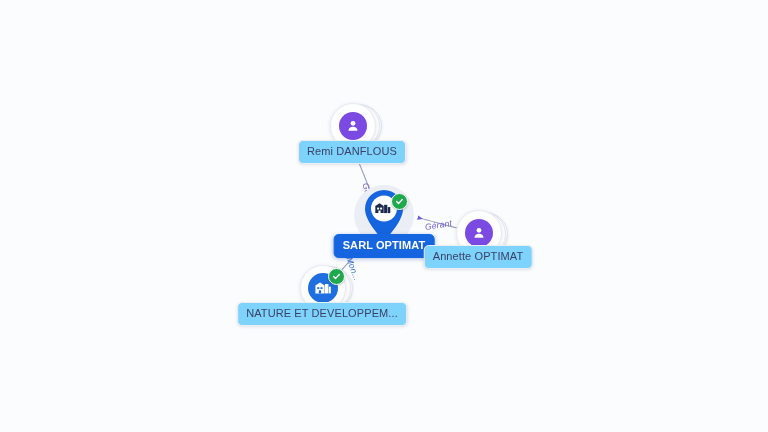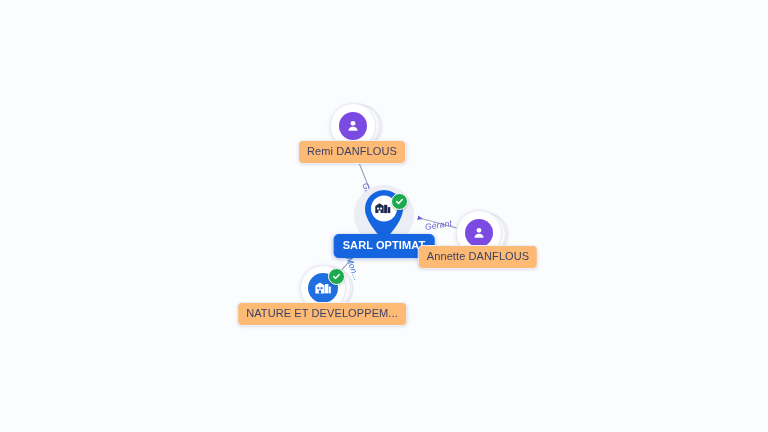--- a/index.html
+++ b/index.html
@@ -133,21 +133,21 @@
     display: flex;
     align-items: center;
     justify-content: center;
     box-shadow: 0 1px 2px rgba(20,60,30,0.25);
   }
 
   
   .node-label {
     position: absolute;
     transform: translateX(-50%);
-    background: #fdba74;
+    background: #7dd3fc;
     color: #3b4166;
     font-size: 11px;
     line-height: 1;
     letter-spacing: .1px;
     padding: 5px 8px 6px;
     border-radius: 5px;
     border: 1px solid #eceef5;
     box-shadow: 0 1px 3px rgba(40,50,90,0.13);
     white-space: nowrap;
     cursor: pointer;
@@ -247,21 +247,21 @@
     <div class="person-ring">
       <div class="person-disc">
         <svg width="16" height="16" viewBox="0 0 24 24">
           <circle cx="12" cy="8" r="3.6" fill="#ffffff"></circle>
           <path d="M5.2,19.2 C5.2,15.4 8.3,13.2 12,13.2 C15.7,13.2 18.8,15.4 18.8,19.2 Z" fill="#ffffff"></path>
         </svg>
       </div>
     </div>
     <div class="node-hit"></div>
   </div>
-  <div class="node-label" style="left:478px; top:245px;">Annette DANFLOUS</div>
+  <div class="node-label" style="left:478px; top:245px;">Annette OPTIMAT</div>
 
   <div class="node" style="left:322px; top:287px;">
     <div class="stack" style="left:-11px; top:-20px; width:40px; height:40px;"></div>
     <div class="stack" style="left:-15px; top:-21px; width:42px; height:42px;"></div>
     <div class="co-ring">
       <div class="co-disc">
         <svg width="18" height="18" viewBox="0 0 18 18">
           <path d="M1.4,14.4 L1.4,6.6 L6.0,3.4 L10.6,6.6 L10.6,14.4 Z" fill="#ffffff"></path>
           <rect x="11.0" y="5.0" width="3.4" height="9.4" fill="#ffffff"></rect>
           <rect x="14.8" y="7.6" width="2.0" height="6.8" fill="#ffffff"></rect>

